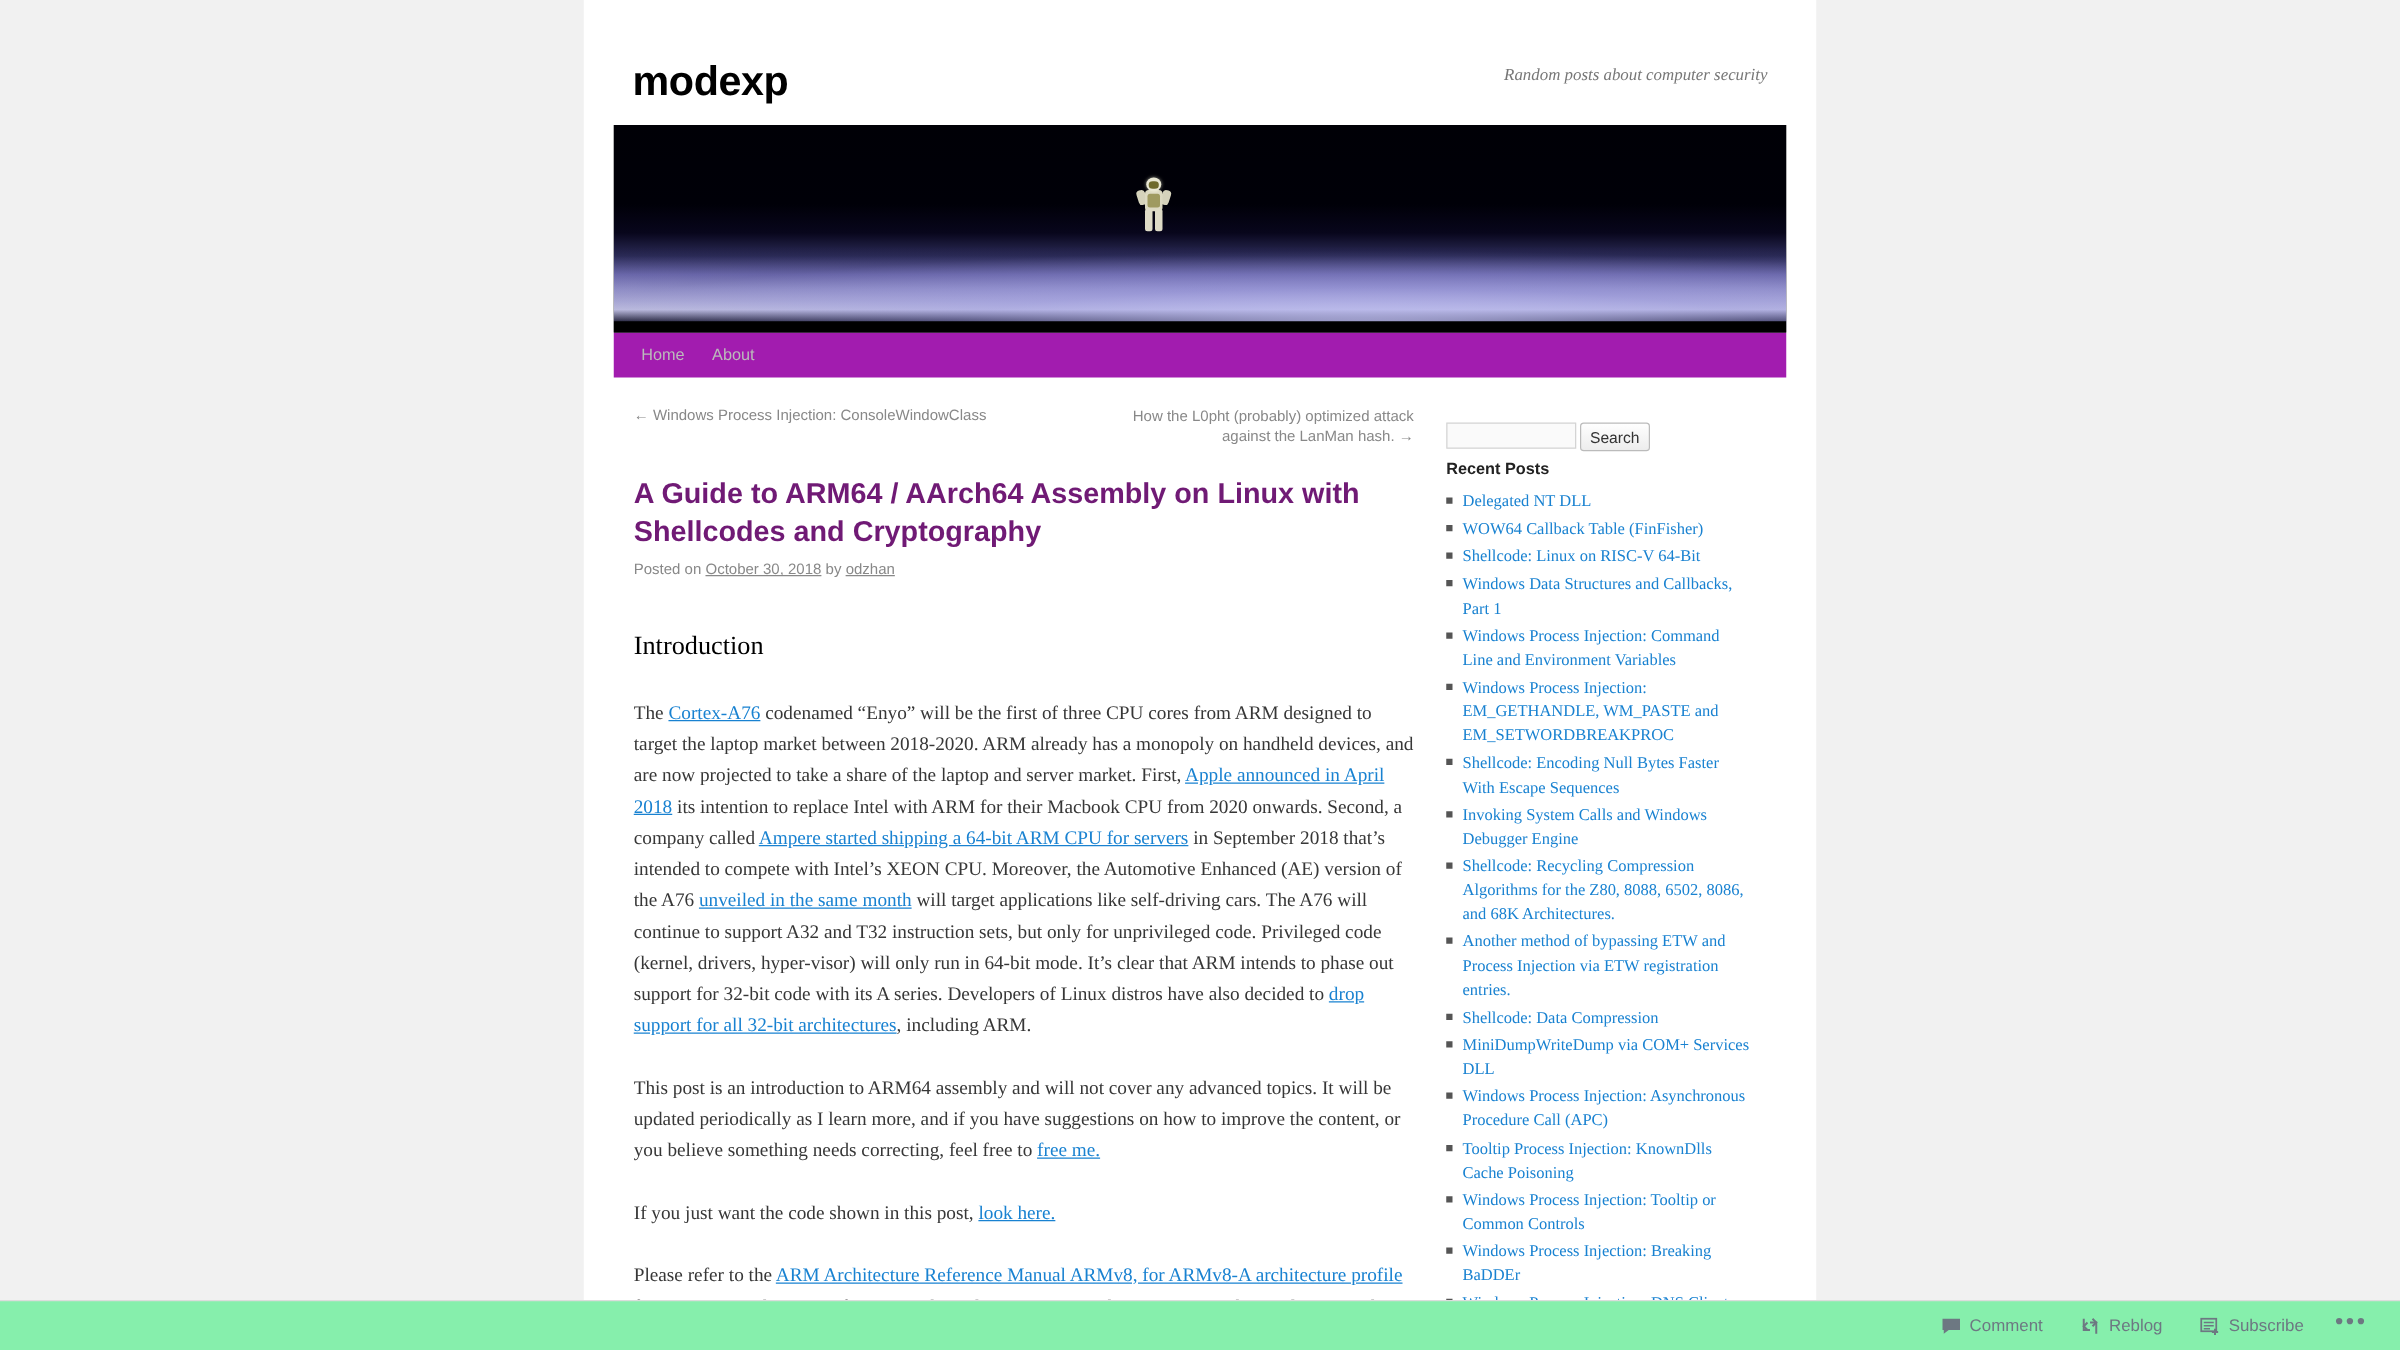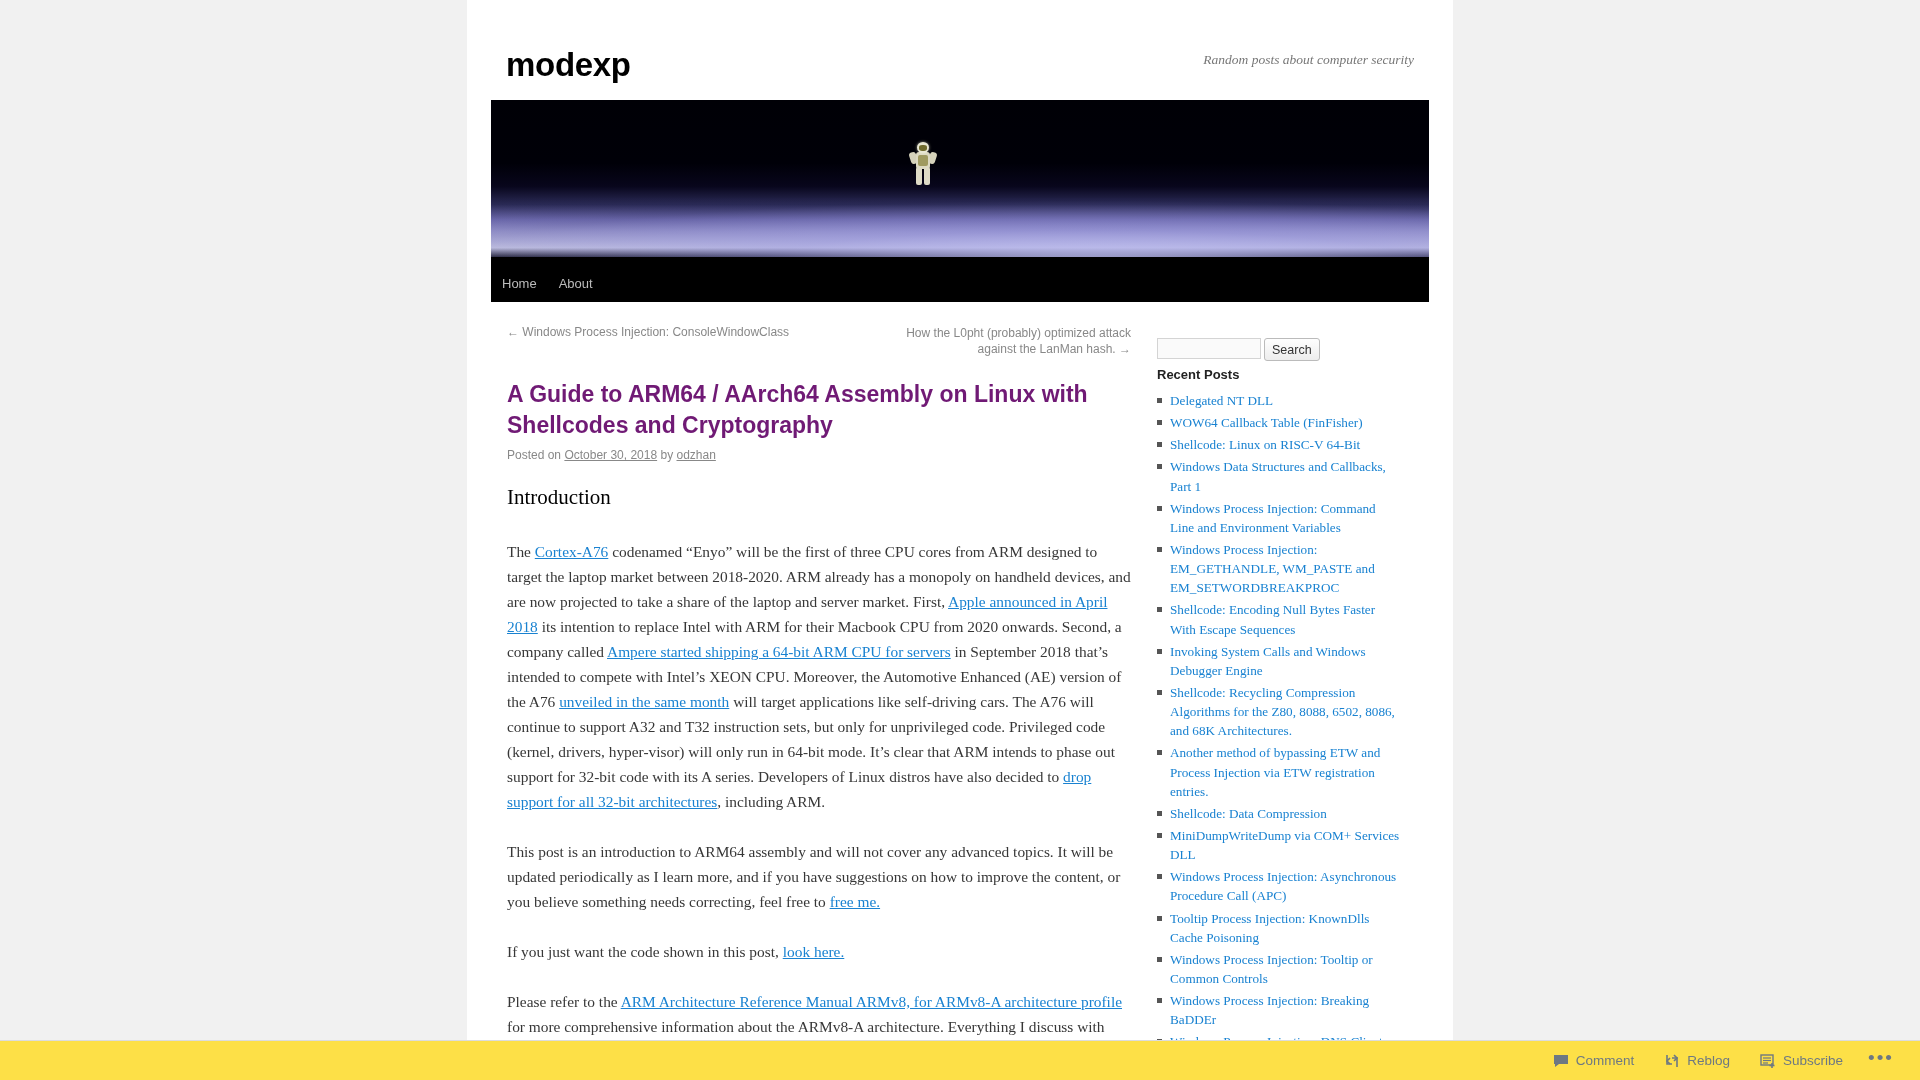--- a/index.html
+++ b/index.html
@@ -151,23 +151,24 @@
     width: 6px; height: 18px;
     background: #dedbc6;
     border-radius: 2px;
   }
 
   
   .nav-bar {
     width: 938px;
     margin: 0 24px;
     height: 36px;
-    background: #000000;
+    background: #a21caf;
     display: flex;
     align-items: center;
+    padding-left: 11px;
   }
   .nav-item {
     color: #bbbbbb;
     font-size: 13px;
     text-decoration: none;
     padding: 0 11px;
     line-height: 36px;
   }
 
   
@@ -195,21 +196,21 @@
   .entry-title {
     font-size: 23px;
     font-weight: bold;
     line-height: 1.35;
     color: #701a75;
     margin: 0 0 7px 0;
   }
   .entry-meta {
     font-size: 12px;
     color: #888888;
-    margin-bottom: 18px;
+    margin-bottom: 37px;
   }
   .entry-meta a { color: #888888; text-decoration: underline; }
 
   .entry-content {
     font-family: "Liberation Serif", serif;
     font-size: 15.4px;
     line-height: 1.62;
     color: #373737;
   }
   .entry-content h2 {
@@ -275,21 +276,21 @@
     text-decoration: none;
   }
 
   
   .wp-bar {
     position: fixed;
     bottom: 0;
     left: 0;
     width: 1920px;
     height: 40px;
-    background: #fde047;
+    background: #86efac;
     border-top: 1px solid #dcdcdc;
     display: flex;
     justify-content: flex-end;
     align-items: center;
     padding-right: 12px;
     gap: 0px;
   }
   .wp-item {
     display: flex;
     align-items: center;

